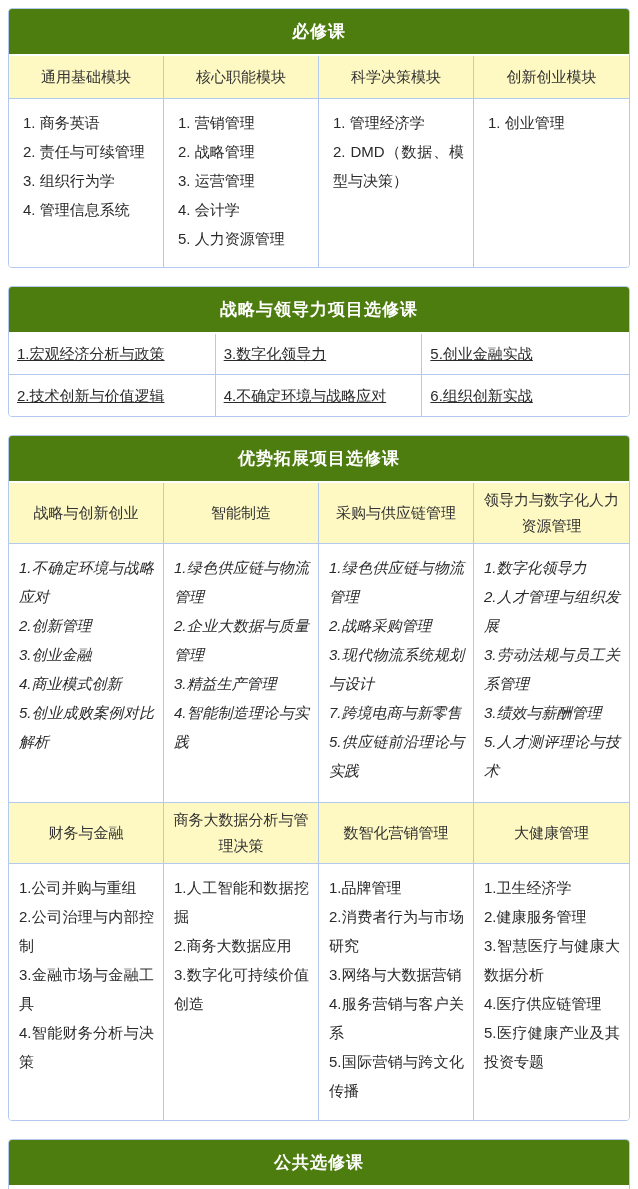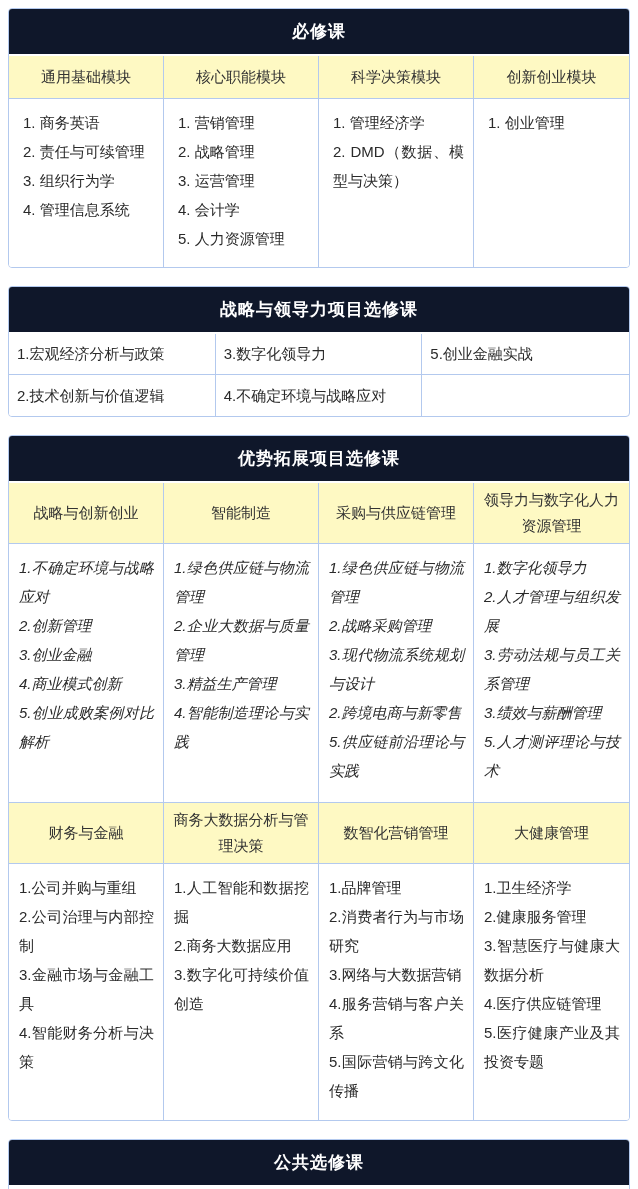--- a/index.html
+++ b/index.html
@@ -11,21 +11,21 @@
   }
   .page { padding:8px 8px 0 8px; }
   .section {
     border:1px solid #b3c9ee;
     border-radius:4px;
     overflow:hidden;
     margin-bottom:18px;
     background:#ffffff;
   }
   .sec-title {
-    background:#0f172a;
+    background:#4d7c0f;
     color:#ffffff;
     font-size:17px;
     font-weight:bold;
     text-align:center;
     padding:11px 0 11px 0;
     letter-spacing:1px;
     border-bottom:2px solid #ffffff;
   }
   .grid4 { display:grid; grid-template-columns:repeat(4,1fr); }
   .grid3 { display:grid; grid-template-columns:repeat(3,1fr); }
@@ -52,20 +52,21 @@
   .content .item { text-align:justify; }
   .s1-content { min-height:168px; padding-left:14px; }
   .s3a-content { min-height:259px;font-style:italic; }
   .s3b-content { min-height:256px; }
   .ecell {
     min-height:41px;
     display:flex; align-items:center;
     padding:6px 8px;
     font-size:15px;
     line-height:22px;
+    text-decoration:underline;
   }
   .pub-cell {
     text-align:center;
     font-size:15px;
     padding-top:9px;
     min-height:40px;
   }
 </style>
 </head>
 <body>
@@ -104,20 +105,21 @@
   </div>
 
   <div class="section">
     <div class="sec-title">战略与领导力项目选修课</div>
     <div class="grid3">
       <div class="cell ecell br bb">1.宏观经济分析与政策</div>
       <div class="cell ecell br bb">3.数字化领导力</div>
       <div class="cell ecell bb">5.创业金融实战</div>
       <div class="cell ecell br">2.技术创新与价值逻辑</div>
       <div class="cell ecell br">4.不确定环境与战略应对</div>
+      <div class="cell ecell">6.组织创新实战</div>
     </div>
   </div>
 
   <div class="section">
     <div class="sec-title">优势拓展项目选修课</div>
     <div class="grid4">
 
       <div class="cell subhdr tall br bb">战略与创新创业</div>
       <div class="cell subhdr tall br bb">智能制造</div>
       <div class="cell subhdr tall br bb">采购与供应链管理</div>
@@ -133,21 +135,21 @@
       <div class="cell content s3a-content br bb">
           <div class="item">1.绿色供应链与物流管理</div>
           <div class="item">2.企业大数据与质量管理</div>
           <div class="item">3.精益生产管理</div>
           <div class="item">4.智能制造理论与实践</div>
         </div>
       <div class="cell content s3a-content br bb">
           <div class="item">1.绿色供应链与物流管理</div>
           <div class="item">2.战略采购管理</div>
           <div class="item">3.现代物流系统规划与设计</div>
-          <div class="item">2.跨境电商与新零售</div>
+          <div class="item">7.跨境电商与新零售</div>
           <div class="item">5.供应链前沿理论与实践</div>
         </div>
       <div class="cell content s3a-content bb">
           <div class="item">1.数字化领导力</div>
           <div class="item">2.人才管理与组织发展</div>
           <div class="item">3.劳动法规与员工关系管理</div>
           <div class="item">3.绩效与薪酬管理</div>
           <div class="item">5.人才测评理论与技术</div>
         </div>
 

